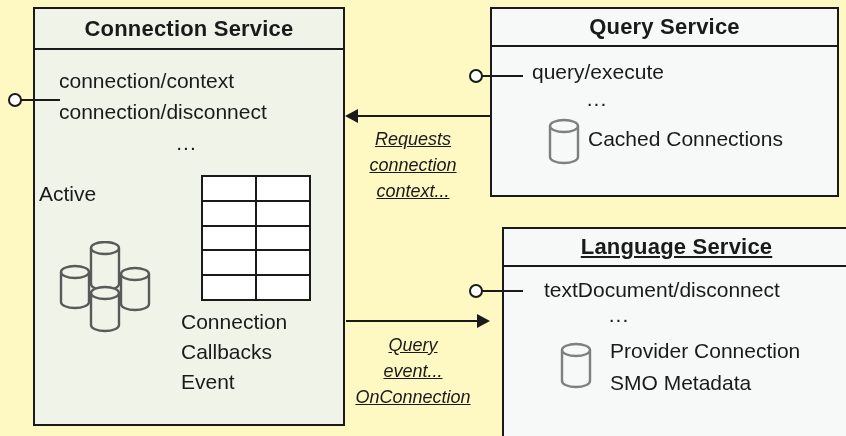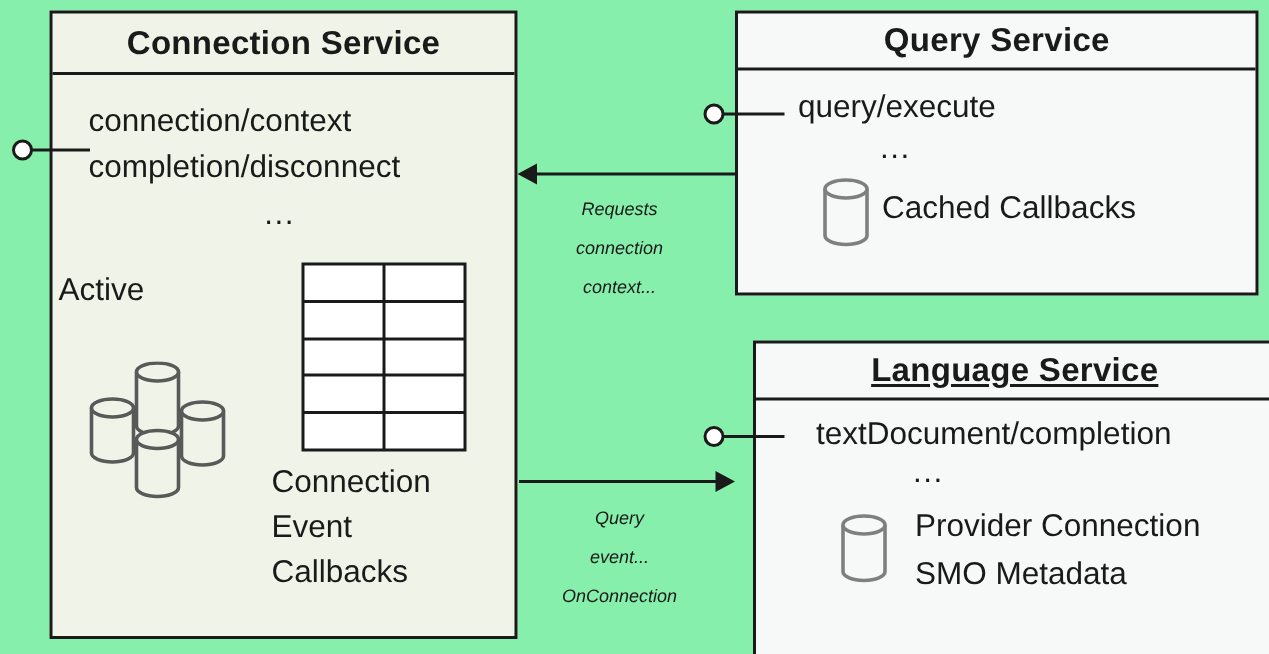--- a/index.html
+++ b/index.html
@@ -1,19 +1,19 @@
 <!DOCTYPE html>
 <html><head>
 <meta charset="utf-8">
 <style>
   html,body { margin:0; padding:0; background:#ffffff; }
   #canvas {
     position:relative; width:846px; height:436px;
     font-family:"Liberation Sans", sans-serif;
-    color:#1a1a1a; background:#86efac; overflow:hidden;
+    color:#1a1a1a; background:#fef9c3; overflow:hidden;
   }
   .box { position:absolute; border:2px solid #1a1a1a; box-sizing:border-box; }
   .box-conn { background:#f0f4e8; }
   .box-svc  { background:#f7f8f8; }
   .box-header {
     border-bottom:2px solid #1a1a1a;
     font-weight:bold; font-size:22px; text-align:center;
     letter-spacing:0.2px;
   }
   .hdr-41 { height:39px; line-height:39px; }
@@ -27,22 +27,22 @@
     position:absolute; width:0; height:0;
     border-top:7px solid transparent; border-bottom:7px solid transparent;
     border-right:13px solid #1a1a1a;
   }
   .arrow-head-right {
     position:absolute; width:0; height:0;
     border-top:7px solid transparent; border-bottom:7px solid transparent;
     border-left:13px solid #1a1a1a;
   }
   .flow-label {
-    position:absolute; font-style:italic; font-size:12px; line-height:26px;
-    text-align:center; white-space:nowrap;
+    position:absolute; font-style:italic; font-size:18px; line-height:26px;
+    text-align:center; white-space:nowrap;text-decoration:underline;
   }
   .lolli-circle {
     position:absolute; width:10px; height:10px; border-radius:50%;
     border:2px solid #1a1a1a; background:#ffffff;
   }
   .lolli-line { position:absolute; height:2px; background:#1a1a1a; }
   .grid-table {
     position:absolute; box-sizing:border-box;
     display:grid; grid-template-columns:repeat(2,1fr); grid-auto-rows:1fr;
     gap:2px; padding:2px; background:#1a1a1a;
@@ -53,21 +53,21 @@
 </head>
 <body>
 
 <div id="canvas">
 
   <div class="box box-conn" style="left:33px; top:7px; width:312px; height:419px;">
     <div class="box-header hdr-41">Connection Service</div>
 
     <div class="abs t21" style="left:24px; top:56px; width:255px;">
       <div>connection/context</div>
-      <div>completion/disconnect</div>
+      <div>connection/disconnect</div>
       <div class="ellipsis-line">...</div>
     </div>
 
     <div class="abs t21 ctr" style="left:4px; top:168px; width:150px; line-height:33px;">
       <div>Active</div>
     </div>
 
     <svg class="abs" style="left:22px; top:232px;" width="96" height="92" viewBox="0 0 96 92">
       <g fill="#f0f4e8" stroke="#595959" stroke-width="2.4" stroke-linejoin="round">
         <path d="M4 31 v30 a14 6 0 0 0 28 0 V31"></path>
@@ -89,44 +89,44 @@
       <div class="cell"></div>
       <div class="cell"></div>
       <div class="cell"></div>
       <div class="cell"></div>
       <div class="cell"></div>
       <div class="cell"></div>
     </div>
 
     <div class="abs t21 ctr" style="left:146px; top:298px; width:150px; line-height:30px;">
       <div>Connection</div>
+      <div>Callbacks</div>
       <div>Event</div>
-      <div>Callbacks</div>
     </div>
   </div>
 
   <div class="box box-svc" style="left:490px; top:7px; width:349px; height:190px;">
     <div class="box-header hdr-36">Query Service</div>
 
     <div class="abs t21" style="left:40px; top:49px; line-height:27px;text-align:right;">query/execute</div>
     <div class="abs t21 ellipsis-line" style="left:40px; top:76px; width:130px; line-height:27px;">...</div>
 
     <svg class="abs" style="left:56px; top:109px;" width="32" height="48" viewBox="0 0 32 48">
       <g fill="#f7f8f8" stroke="#7f7f7f" stroke-width="2.4" stroke-linejoin="round">
         <path d="M2 8 v31 a14 6 0 0 0 28 0 V8"></path>
           <ellipse cx="16" cy="8" rx="14" ry="6"></ellipse>
       </g>
     </svg>
-    <div class="abs t21" style="left:96px; top:117px; line-height:26px;">Cached Callbacks</div>
+    <div class="abs t21" style="left:96px; top:117px; line-height:26px;">Cached Connections</div>
   </div>
 
   <div class="box box-svc" style="left:502px; top:227px; width:349px; height:257px;text-decoration:underline;">
     <div class="box-header hdr-36">Language Service</div>
 
-    <div class="abs t21" style="left:40px; top:47px; line-height:27px;">textDocument/completion</div>
+    <div class="abs t21" style="left:40px; top:47px; line-height:27px;">textDocument/disconnect</div>
     <div class="abs t21 ellipsis-line" style="left:40px; top:72px; width:150px; line-height:27px;">...</div>
 
     <svg class="abs" style="left:56px; top:113px;" width="32" height="48" viewBox="0 0 32 48">
       <g fill="#f7f8f8" stroke="#7f7f7f" stroke-width="2.4" stroke-linejoin="round">
         <path d="M2 8 v31 a14 6 0 0 0 28 0 V8"></path>
           <ellipse cx="16" cy="8" rx="14" ry="6"></ellipse>
       </g>
     </svg>
     <div class="abs t21 ctr" style="left:106px; top:106px; width:200px; line-height:32px;">
       <div>Provider Connection</div>

